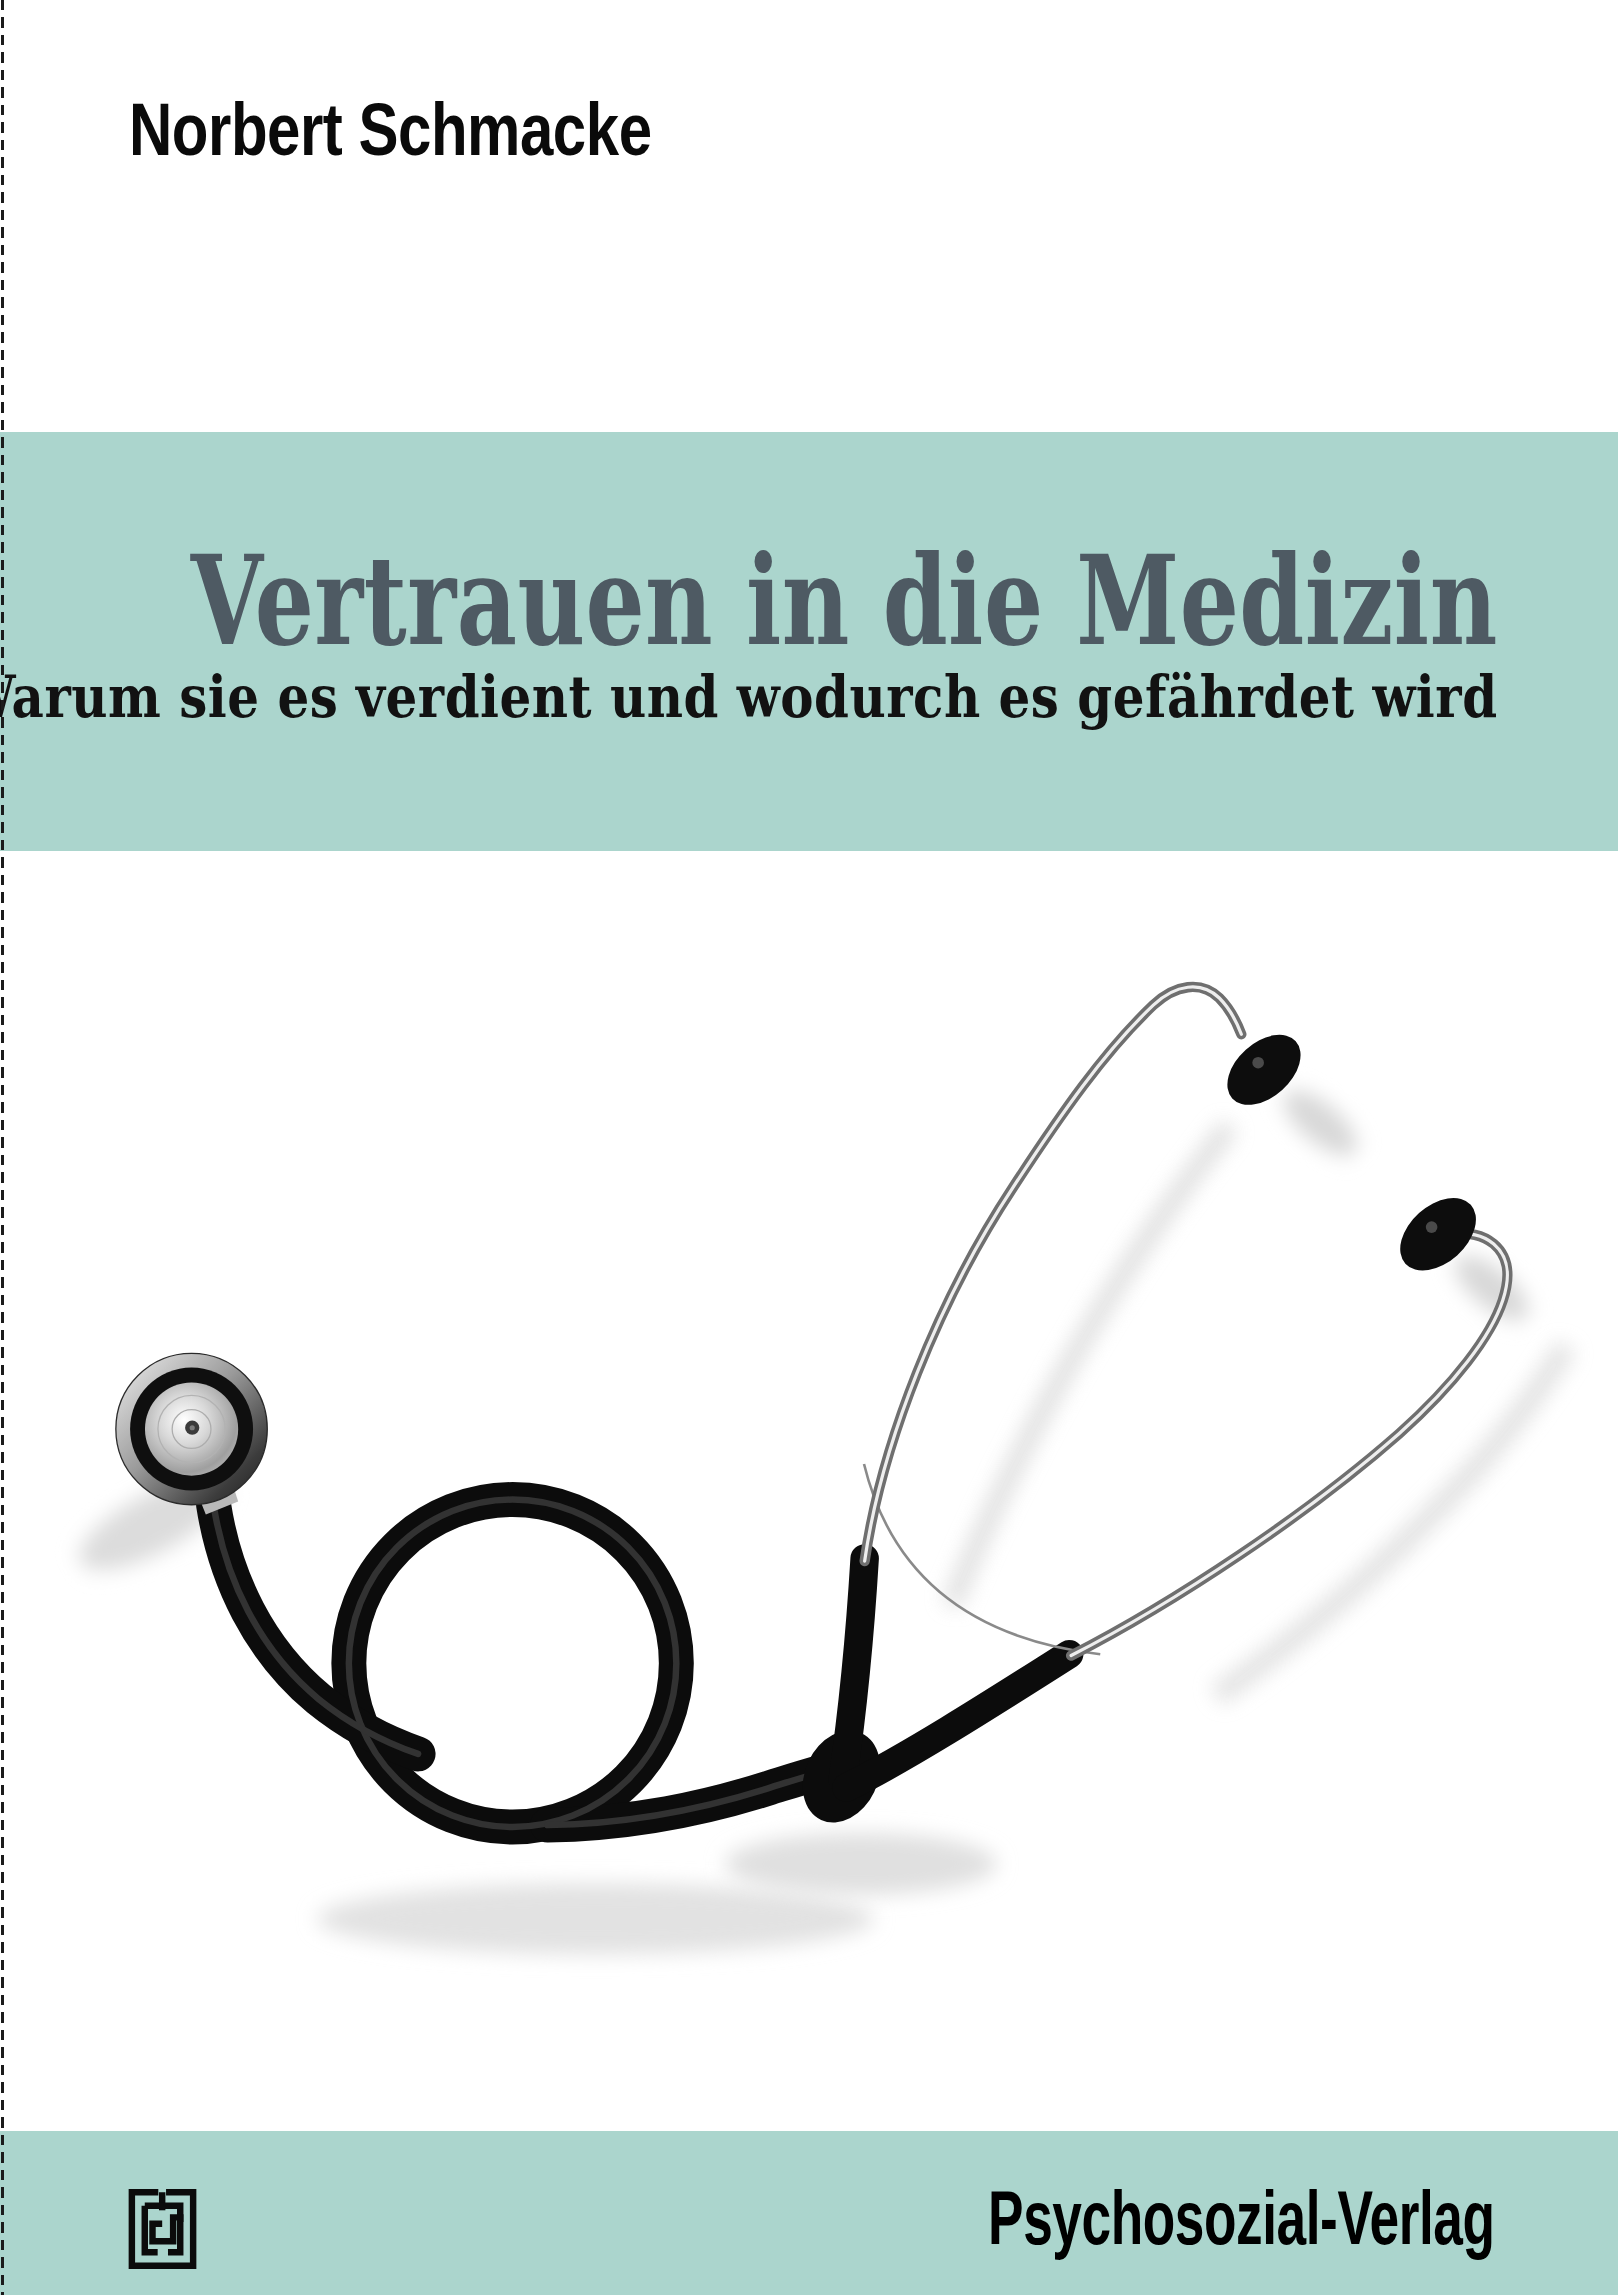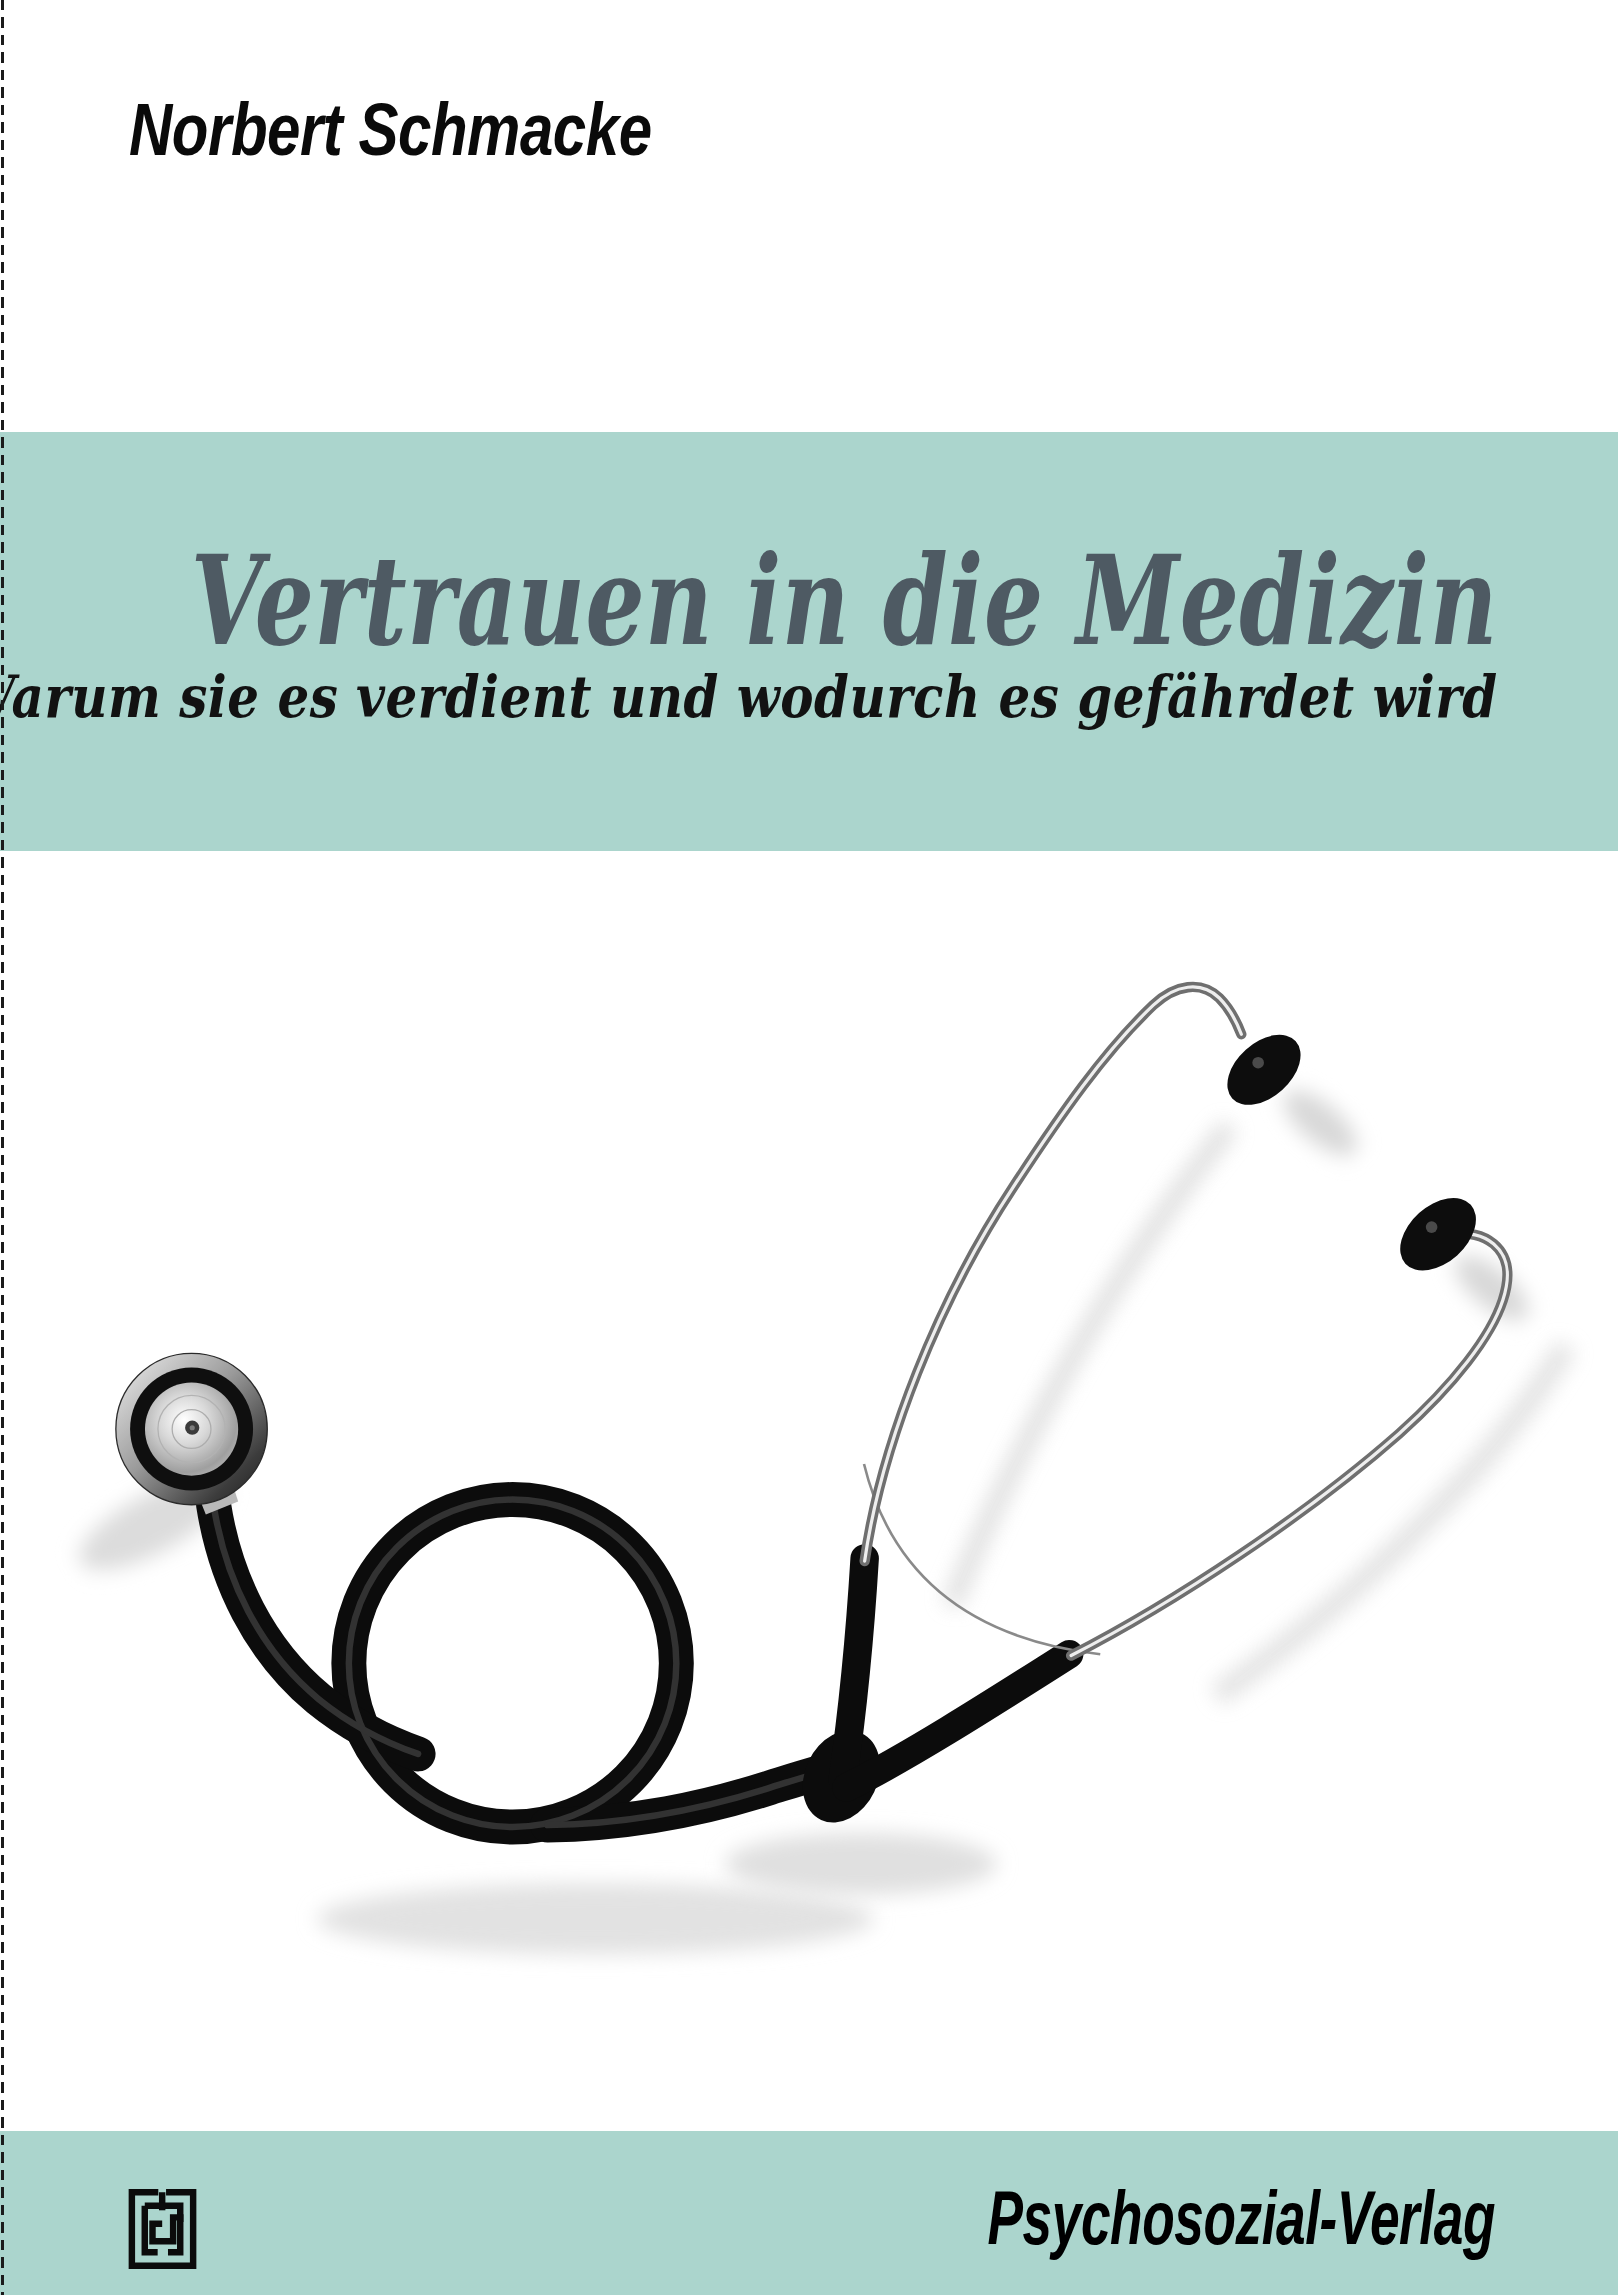--- a/index.html
+++ b/index.html
@@ -2,21 +2,20 @@
 <html style="font-size:10.4px"><head>
 <meta charset="utf-8">
 <style>
   html,body{margin:0;padding:0;background:#ffffff;}
   .page{
     position:relative;
     width:1618px;height:2295px;
     background:var(--bg,#ffffff);
     overflow:hidden;
     font-family:"Liberation Sans",sans-serif;
-    font-style:italic;
   }
   
   .perforation{
     position:absolute;left:0.6px;top:0;width:3.2px;height:100%;
     background:repeating-linear-gradient(to bottom,#1b1b1b 0 10.4px,transparent 10.4px 17.5px);
     z-index:9;
   }
   .author{
     position:absolute;left:129px;top:92px;
     font-size:75px;font-weight:bold;color:var(--text,#0a0a0a);

